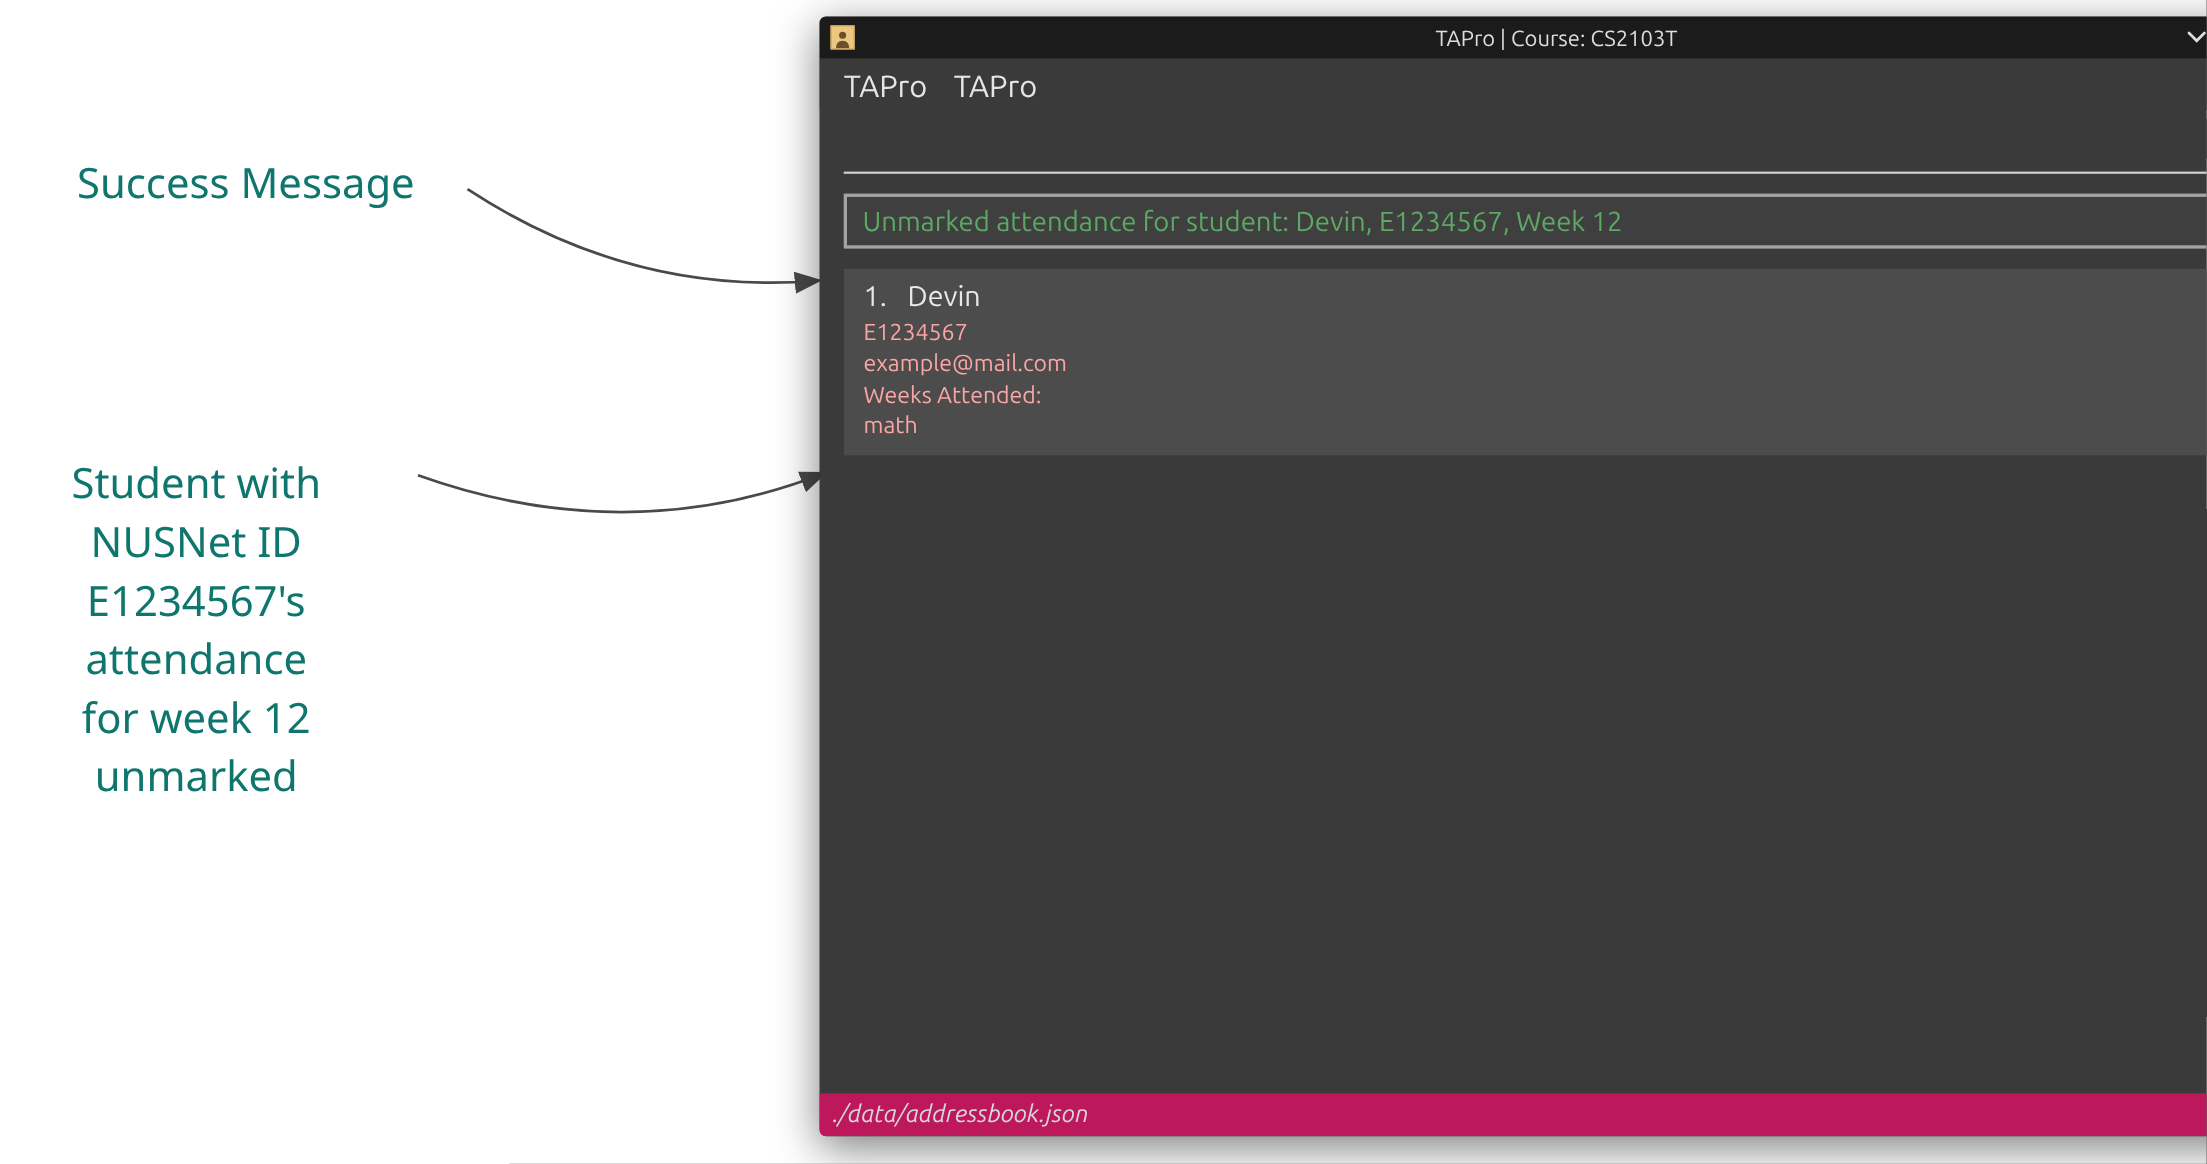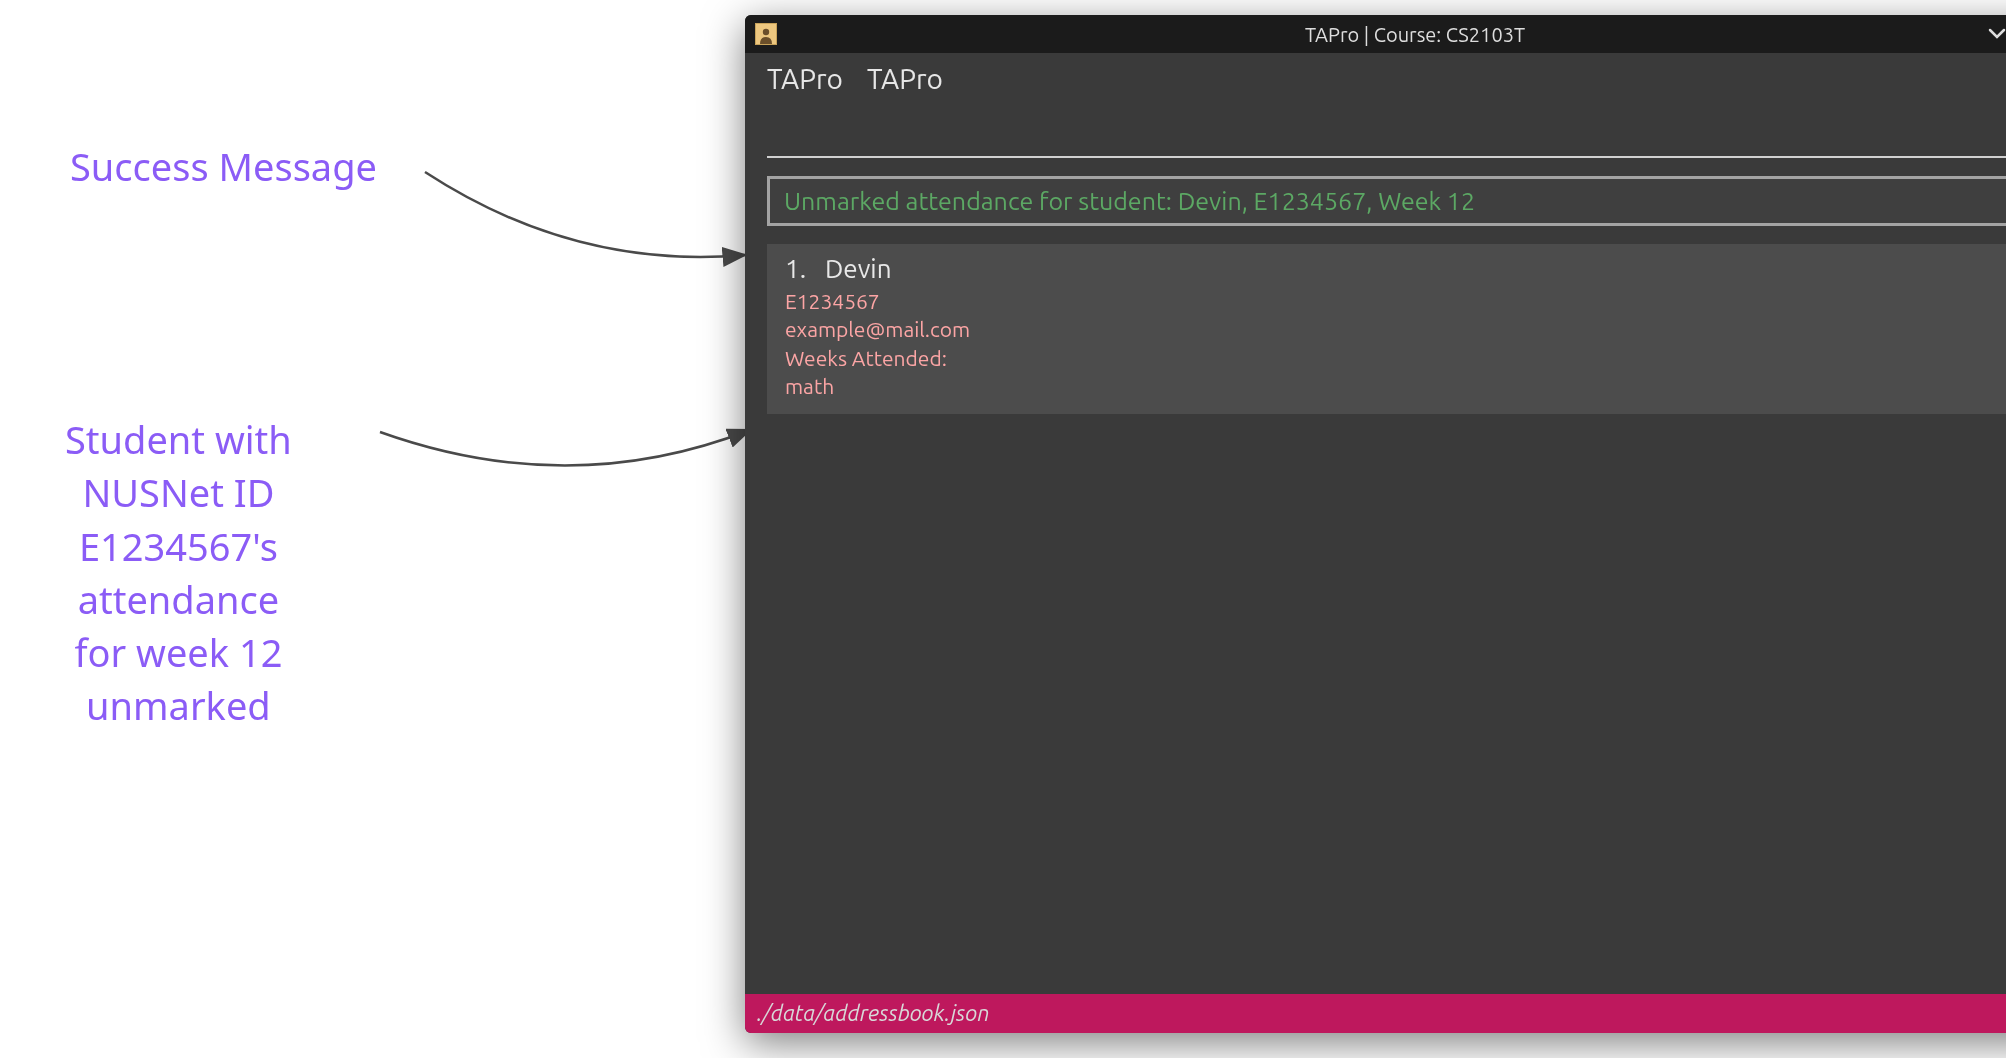--- a/index.html
+++ b/index.html
@@ -10,21 +10,21 @@
     body {
       font-family: "Segoe UI", "Ubuntu", sans-serif;
       background: #ffffff;
       width: 2006px;
       height: 1058px;
       position: relative;
     }
     
     .annotation-label {
       position: absolute;
-      color: #8b5cf6;
+      color: #0f766e;
       font-size: 38px;
       font-family: "Noto Sans", "Segoe UI", sans-serif;
       text-align: center;
       line-height: 1.4;
     }
     .annotation-1 {
       left: 70px;
       top: 140px;
     }
     .annotation-2 {

